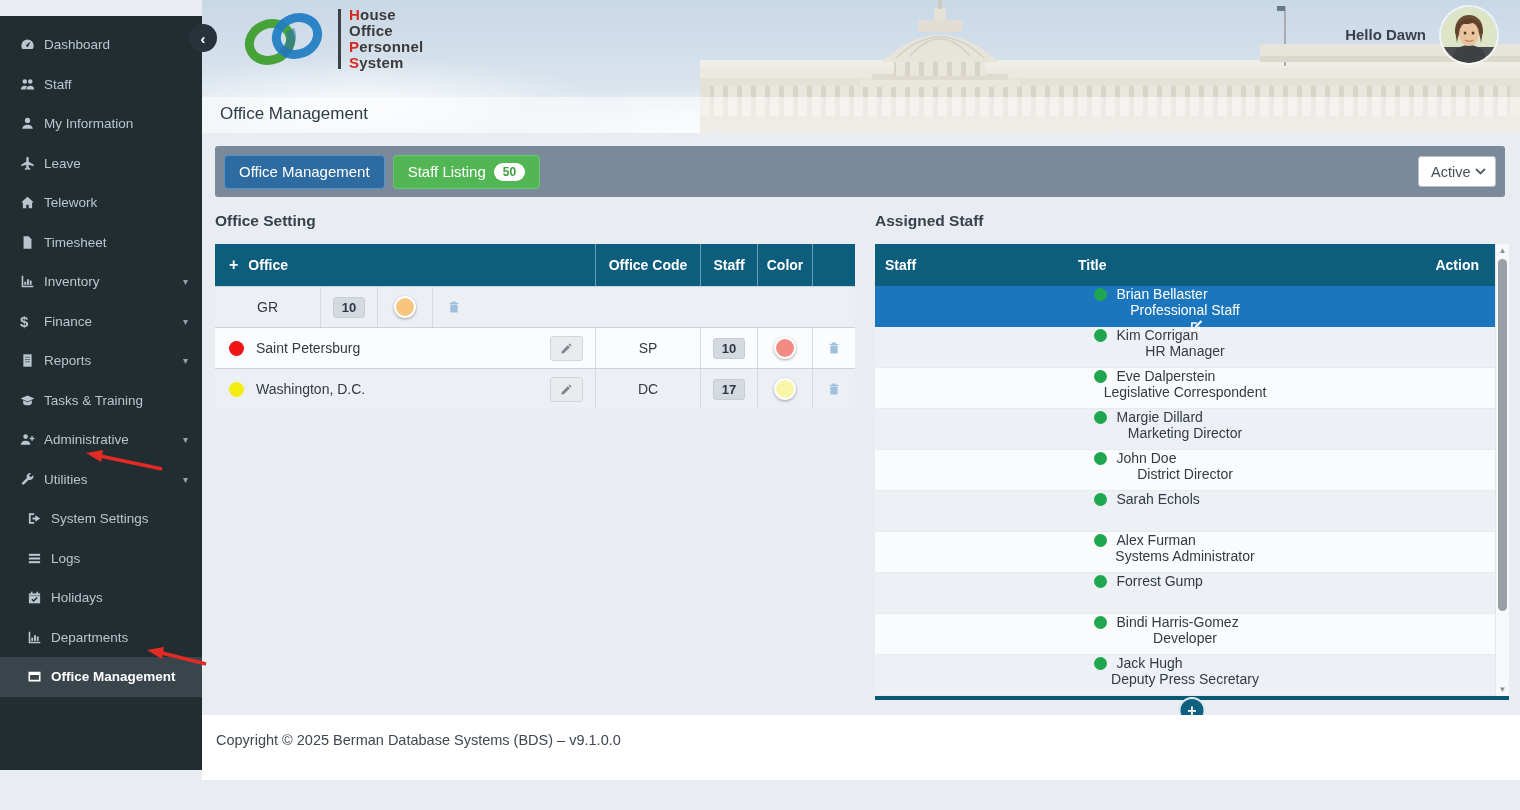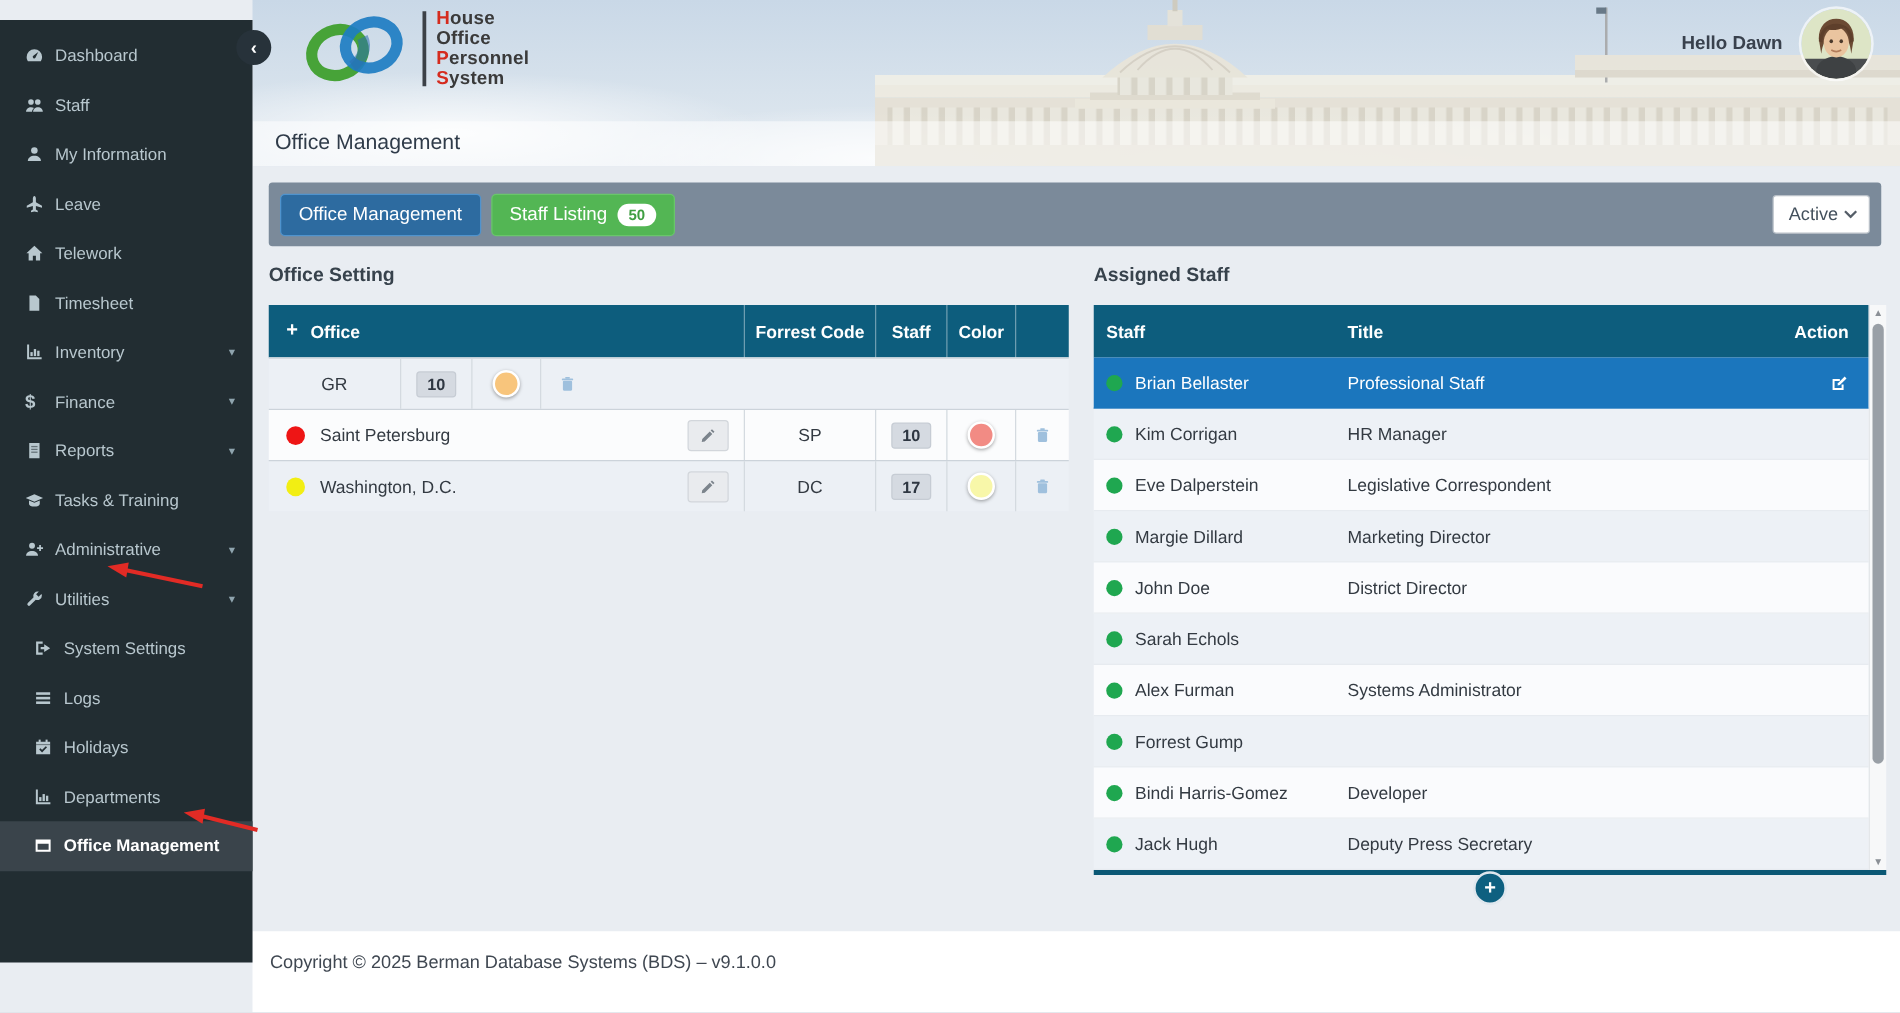--- a/index.html
+++ b/index.html
@@ -95,41 +95,41 @@
   .ot-row.selected .trash-btn svg { fill:#c6dcee; }
 
   
   .staff-wrap { position:absolute; left:875px; top:244px; width:634px; z-index:2; font-size:14px; color:#333a42; }
   .staff-flex { display:flex; }
   .staff-main { width:620px; }
   .st-header { display:flex; background:#0d5d7d; color:#fff; height:42px; align-items:center; font-weight:bold; }
   .sc-name { width:203px; display:flex; align-items:center; padding-left:10px; }
   .sc-title { flex:1; }
   .sc-action { width:70px; display:flex; justify-content:flex-end; padding-right:16px; }
-  .st-row { display:flex; height:41px; align-items:center; background:#fafbfd; border-bottom:1px solid #e7ebf0; cursor:pointer; }
+  .st-row { display:flex; height:41px; align-items:center; background:#fafbfd; border-bottom:1px solid #e7ebf0; cursor:pointer;flex-direction:column; }
   .st-row.alt { background:#edf1f6; }
   .st-row.selected { background:#1b76bd; color:#fff; border-bottom:1px solid #1b76bd; }
   .dot-sm { width:13px; height:13px; border-radius:50%; flex:none; }
   .sname { margin-left:10px; }
   .edit-btn { background:none; border:none; cursor:pointer; display:flex; padding:0; }
   .edit-btn svg { width:15px; height:15px; fill:#fff; }
 
   .staff-scrollbar { width:14px; background:#f7f8f9; border-left:1px solid #e4e7ea; display:flex; flex-direction:column; }
   .scroll-arrow { height:13px; display:flex; align-items:center; justify-content:center; font-size:8px; color:#8b9096; cursor:pointer; }
   .scroll-track { flex:1; position:relative; }
   .scroll-thumb { position:absolute; left:2px; top:2px; width:9px; height:352px; background:#999fa6; border-radius:5px; cursor:pointer; }
 
   .staff-bottombar { height:4px; background:#0b5875; width:634px; }
   .add-staff-btn { position:absolute; left:50%; transform:translateX(-50%); bottom:-24px; width:27px; height:27px;
     border-radius:50%; background:#0e6080; color:#fff; border:2px solid #dfe7ee; display:flex; align-items:center;
     justify-content:center; font-size:16px; font-weight:bold; cursor:pointer; z-index:3; line-height:1; }
   .staff-rel { position:relative; }
 
   
-  .footer { position:absolute; left:202px; top:745px; width:1318px; height:65px; background:#fff; z-index:2; }
+  .footer { position:absolute; left:202px; top:715px; width:1318px; height:65px; background:#fff; z-index:2; }
   .copyright { position:absolute; left:14px; top:17px; font-size:14.5px; color:#3f4751; }
 
   
   .annotations { position:absolute; inset:0; z-index:20; pointer-events:none; }
 </style>
 </head>
 <body>
 
 <svg width="0" height="0" style="position:absolute" aria-hidden="true">
   <defs>
@@ -451,21 +451,21 @@
 
   <div class="section-title" id="office-title">Office Setting</div>
   <div class="section-title" id="staff-title">Assigned Staff</div>
 
   <div class="office-table">
     <div class="ot-header">
       <div class="c-office">
         <span class="plus-glyph">+</span>
         <span>Office</span>
       </div>
-      <div class="c-code">Forrest Code</div>
+      <div class="c-code">Office Code</div>
       <div class="c-staff">Staff</div>
       <div class="c-color">Color</div>
       <div class="c-del"></div>
     </div>
 
 
     <div class="ot-row alt">
       <div class="c-code">GR</div>
       <div class="c-staff">
           <span class="count-badge">10</span>

